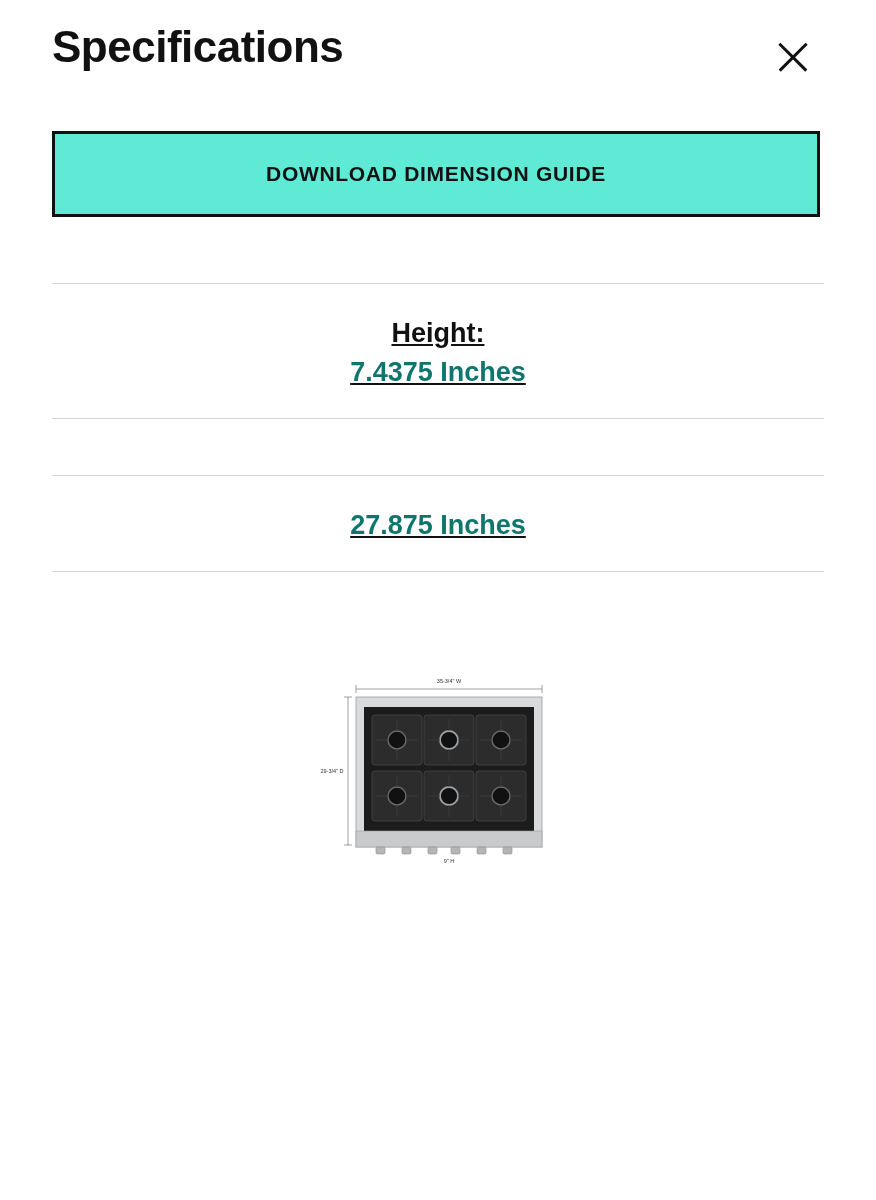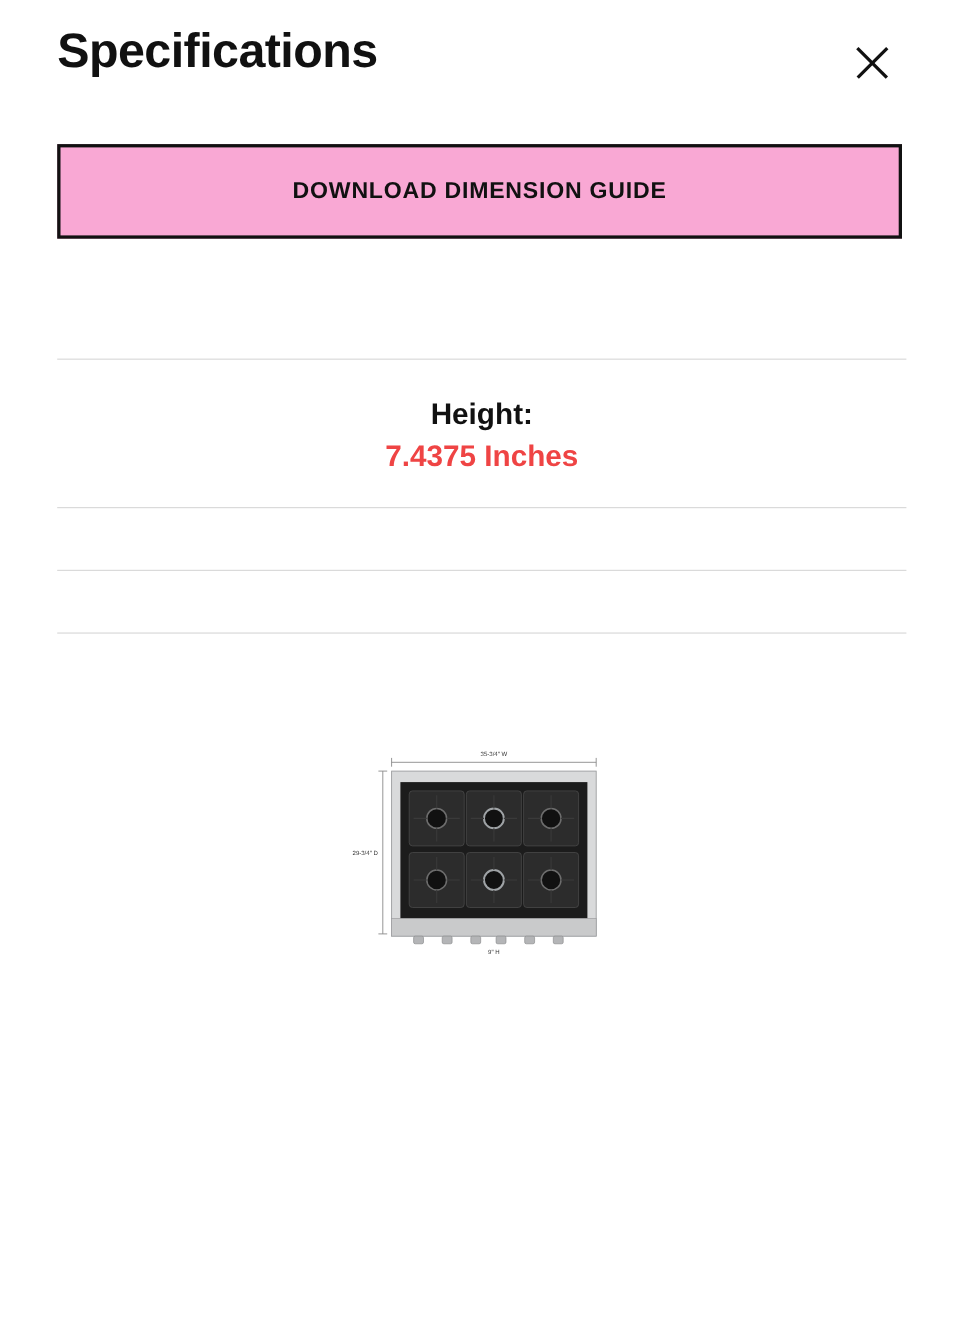--- a/index.html
+++ b/index.html
@@ -62,53 +62,54 @@
   .close-btn .bar.a { transform: translate(-50%,-50%) rotate(45deg); }
   .close-btn .bar.b { transform: translate(-50%,-50%) rotate(-45deg); }
 
   
   .download-btn {
     display: block;
     width: 768px;
     margin: 51px 0 0 0;
     padding: 28px 0;
     border: 3px solid #111111;
-    background: #f9a8d4;
+    background: #5eead4;
     color: #111111;
     font-family: "Liberation Sans", sans-serif;
     font-size: 21px;
     font-weight: bold;
     letter-spacing: 0.7px;
     text-align: center;
     cursor: pointer;
   }
 
   
   .specs {
-    margin-top: 109px;
+    margin-top: 66px;
+    text-decoration: underline;
   }
   .divider {
     height: 1px;
     background: #d6d6d6;
     width: 100%;
   }
   .spec-row {
     text-align: center;
     padding: 30px 0 26px 0;
   }
   .spec-label {
     font-size: 27px;
     font-weight: bold;
     color: #111111;
     line-height: 1.45;
   }
   .spec-value {
     font-size: 27px;
     font-weight: bold;
-    color: #ef4444;
+    color: #0f766e;
     line-height: 1.45;
   }
 
   
   .diagram-wrap {
     margin-top: 95px;
     display: flex;
     justify-content: center;
   }
   .diagram {
@@ -137,20 +138,21 @@
       <div class="spec-label">Height:</div>
       <div class="spec-value">7.4375 Inches</div>
     </div>
 
     <div class="divider"></div>
     <div class="spec-row">
     </div>
 
     <div class="divider"></div>
     <div class="spec-row">
+      <div class="spec-value">27.875 Inches</div>
     </div>
 
     <div class="divider"></div>
   </div>
 
   <div class="diagram-wrap">
     <div class="diagram">
       <svg width="240" height="200" viewBox="0 0 240 200">
 
         <line x1="38" y1="22" x2="224" y2="22" stroke="#888" stroke-width="0.8"></line>

